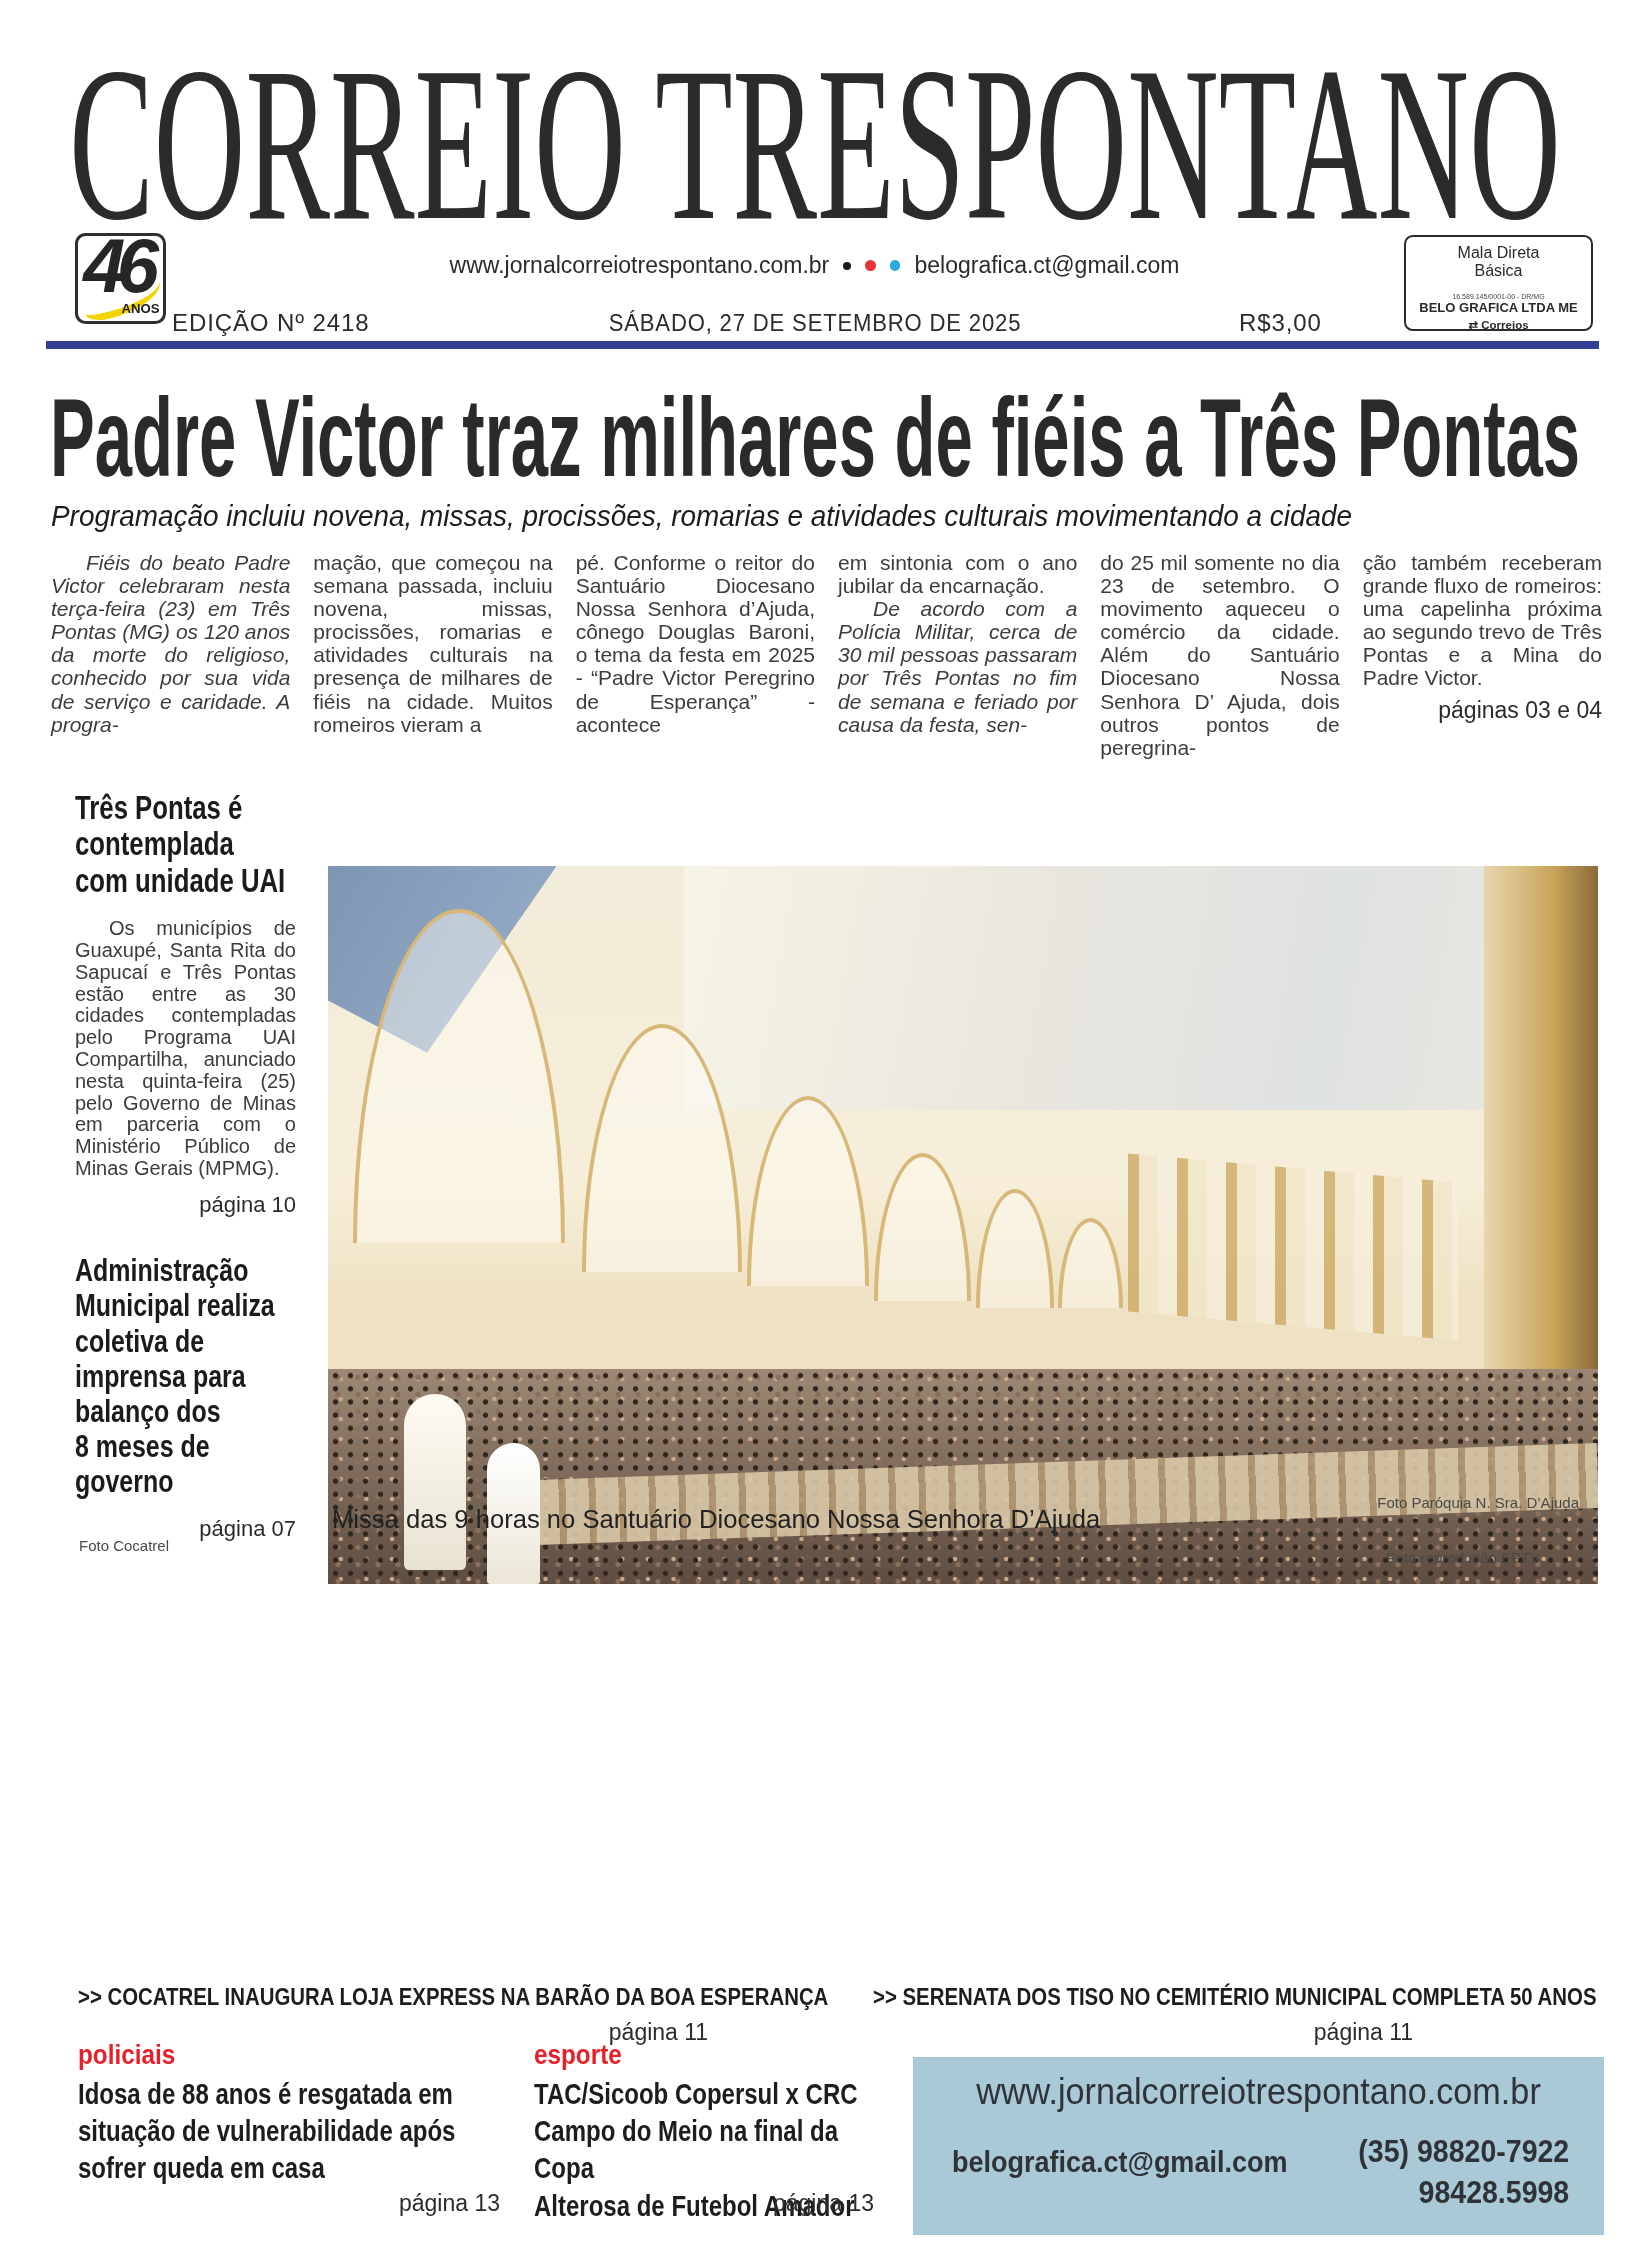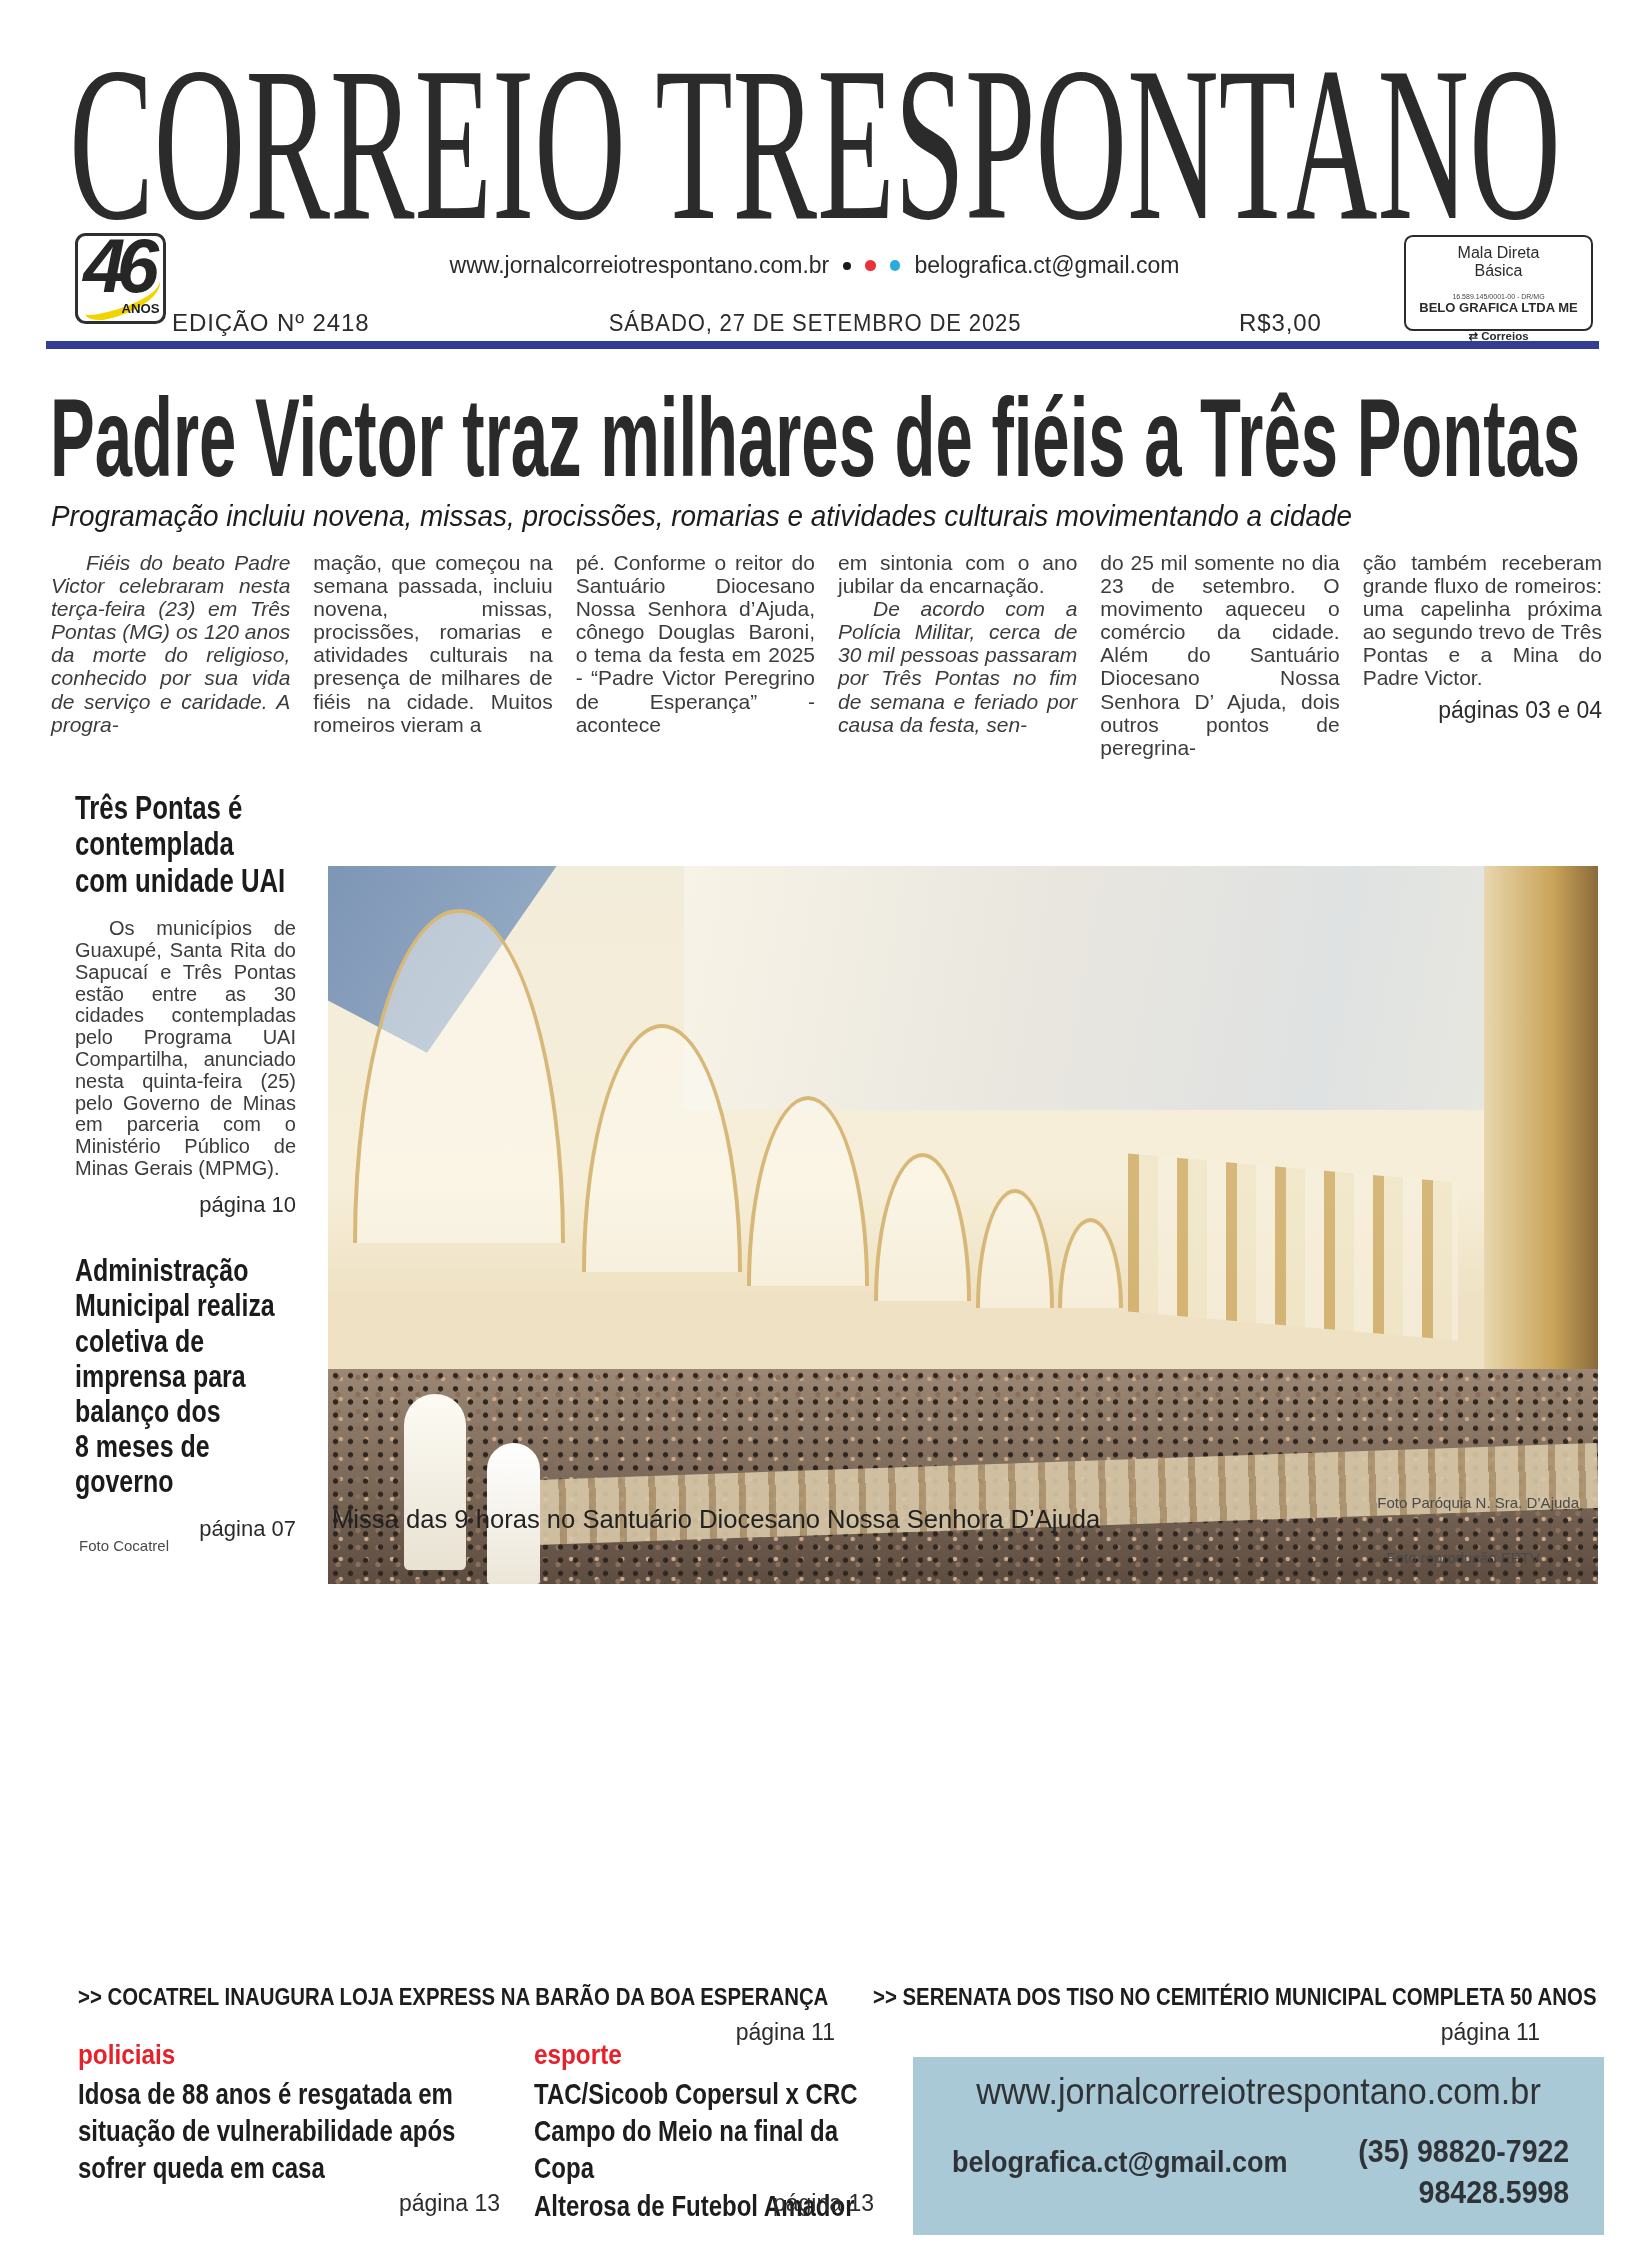--- a/index.html
+++ b/index.html
@@ -12,21 +12,21 @@
              letter-spacing:-8.8px;color:#262626;font-family:"Liberation Sans",sans-serif;}
   .badge-swoosh{position:absolute;left:3.5px;top:42px;width:81px;height:30px;
                 border-bottom:7px solid #f2d400;border-radius:0 0 100% 40%;transform:rotate(-14deg);}
   .badge-label{position:absolute;right:3.5px;bottom:5.3px;font-size:13.2px;font-weight:bold;color:#1d1d1d;}
   .hdr-center{display:flex;align-items:center;justify-content:center;gap:14px;font-size:23px;color:#2b2b2b;}
   .dot{border-radius:50%;display:inline-block;}
   .mala{border:2.6px solid #2b2b2b;border-radius:8.8px;text-align:center;padding-top:7px;box-sizing:border-box;color:#2b2b2b;}
   .mala .l1{font-size:16px;line-height:1.15;}
   .mala .l3{font-size:7px;margin-top:12.4px;color:#444;}
   .mala .l4{font-size:13px;font-weight:bold;}
-  .mala .l5{font-size:11.5px;font-weight:bold;margin-top:14px;}
+  .mala .l5{font-size:11.5px;font-weight:bold;margin-top:3px;}
   .meta{font-size:24px;color:#2b2b2b;letter-spacing:0.9px;white-space:nowrap;}
   .navybar{background:#333d92;height:8px;}
   
   .subhead{font-size:30px;font-style:italic;color:#1c1c1c;white-space:nowrap;
            transform:scaleX(.93);transform-origin:left top;}
   
   .cols{display:grid;grid-template-columns:repeat(6,1fr);column-gap:23px;
         font-size:21px;line-height:1.1;text-align:justify;color:#3c3c3c;}
   .cols p{margin:0;}
   .cols p.ind{text-indent:35px;font-style:italic;}
@@ -39,21 +39,21 @@
   
   .photo{overflow:hidden;position:relative;}
   .credit{font-size:15px;color:#4a4a4a;text-align:right;}
   .caption{font-size:25.6px;color:#222222;}
   .shape{position:absolute;}
   .arch{position:absolute;border:4.4px solid #d8b878;border-bottom:none;
         border-radius:50% 50% 0 0/100% 100% 0 0;background:rgba(255,253,246,.45);}
   
   .kicker{font-size:24px;font-weight:bold;color:#1d1d1d;white-space:nowrap;
           transform:scaleX(.85);transform-origin:left top;}
-  .p11{font-size:23px;color:#2b2b2b;text-align:right;}
+  .p11{font-size:23px;color:#2b2b2b;text-align:center;}
   .seclabel{font-size:27px;font-weight:bold;transform:scaleX(.9);transform-origin:left top;}
   .story-h{font-size:30px;font-weight:bold;color:#1d1d1d;line-height:1.24;white-space:pre-line;
            transform:scaleX(.8);transform-origin:left top;width:494px;}
   .p13{font-size:23px;color:#2b2b2b;text-align:right;}
   .contact{background:#aac9d6;}
   .contact .site{font-size:36px;color:#2f3338;text-align:center;margin-top:14px;
                  transform:scaleX(.95);transform-origin:center top;white-space:nowrap;}
   .contact .row2{display:flex;justify-content:space-between;padding:19.4px 35px 0 39px;align-items:flex-start;}
   .contact .mail{font-size:30px;font-weight:bold;color:#2f3338;margin-top:12.4px;
                  transform:scaleX(.9);transform-origin:left top;white-space:nowrap;}

